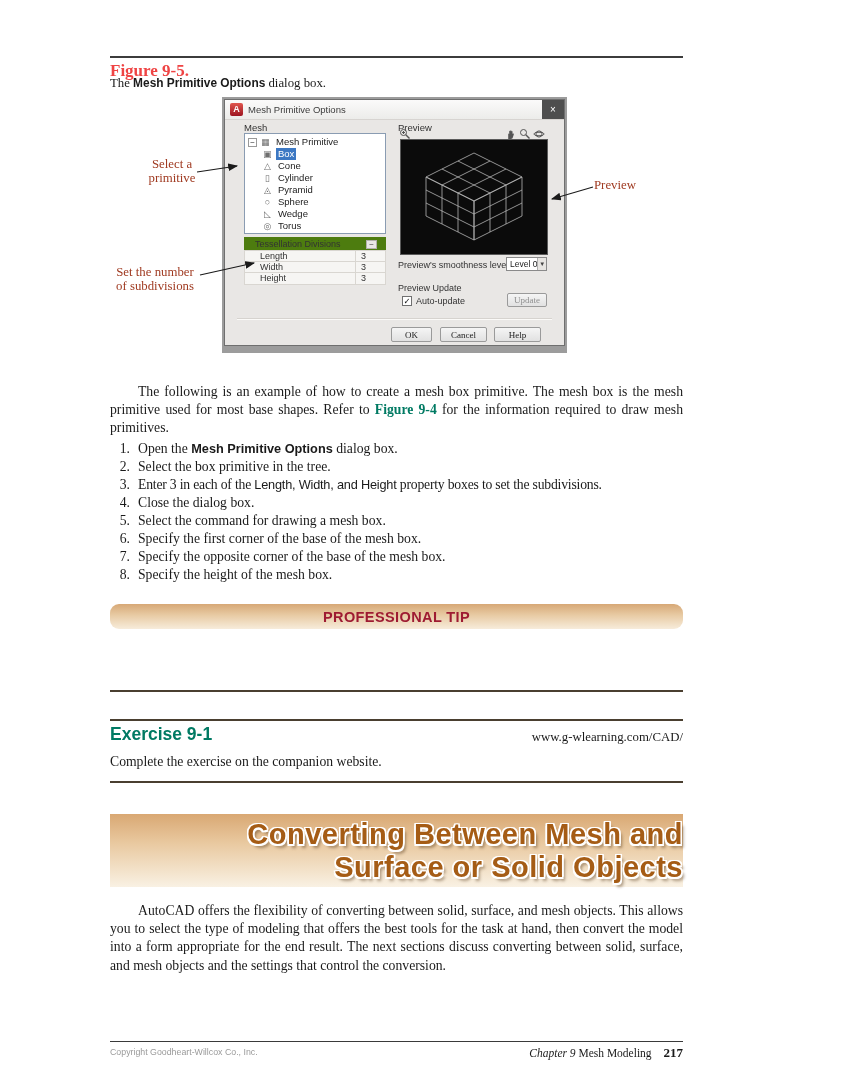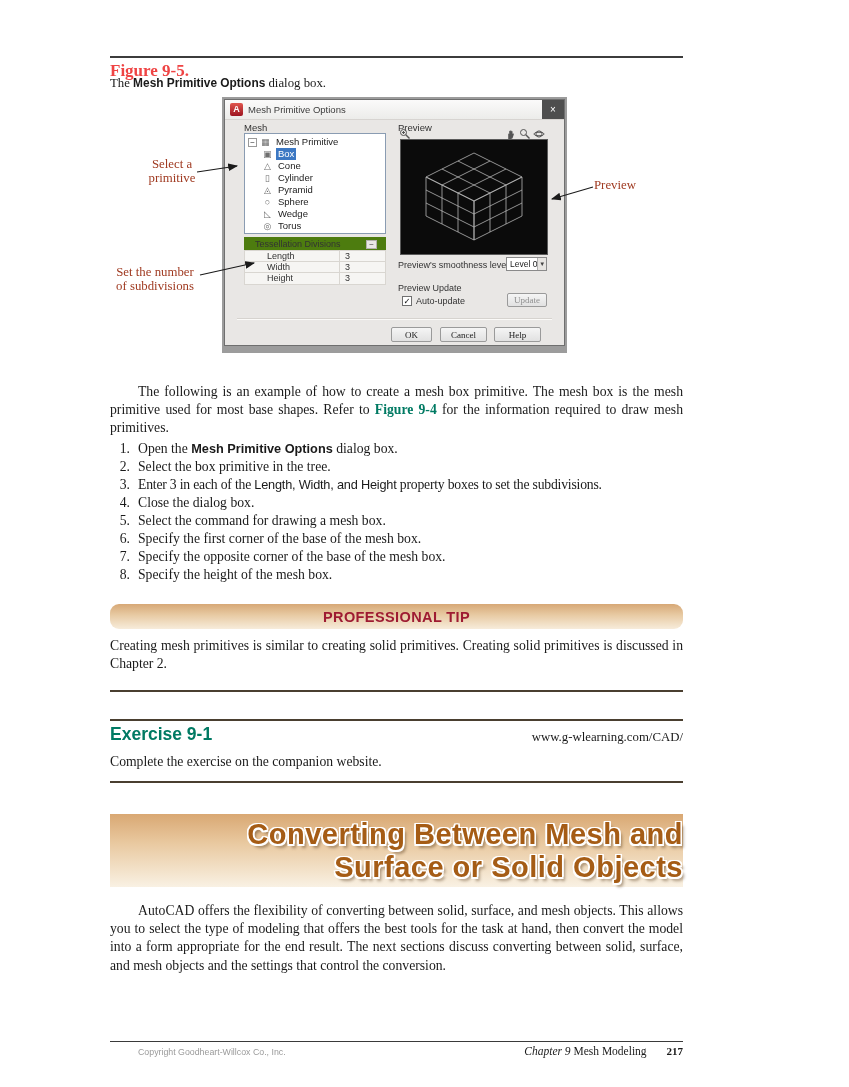--- a/index.html
+++ b/index.html
@@ -45,21 +45,21 @@
   .selected .t-label{background:#3c78c3;color:#fff;}
   .tess-header{position:absolute;left:19px;top:137px;width:142px;height:13px;box-sizing:border-box;
                background:#d8d5d0;border:7px solid #4d7c0f;font-size:9px;color:#333;
                display:flex;align-items:center;justify-content:space-between;padding:0 2px 0 4px;}
   .collapse-box{width:11px;height:9px;background:#e9e7e4;border:1px solid #b3b0ab;box-sizing:border-box;
                 font-size:8px;line-height:7px;text-align:center;color:#444;}
   .props{position:absolute;left:19px;top:150px;width:142px;}
   .prop-row{display:flex;height:11.5px;box-sizing:border-box;border:1px solid #d9d6d1;border-top:none;
             background:#f6f5f3;font-size:9px;color:#333;}
   .prop-row:first-child{border-top:1px solid #d9d6d1;}
-  .prop-label{width:95px;box-sizing:border-box;padding-left:22px;border-right:1px solid #d9d6d1;line-height:10.5px;}
+  .prop-label{width:111px;box-sizing:border-box;padding-left:15px;border-right:1px solid #d9d6d1;line-height:10.5px;}
   .prop-value{flex:1;padding-left:5px;line-height:10.5px;}
   .left-tool{position:absolute;left:174px;top:26px;}
   .right-tools{position:absolute;left:280px;top:26px;display:flex;gap:2px;}
   .preview-box{position:absolute;left:175px;top:39px;width:146px;height:114px;background:#0b0b0b;
                border:1px solid #5a5a5a;box-sizing:content-box;}
   .preview-box svg{display:block;width:146px;height:114px;}
   .smooth-label{position:absolute;left:173px;top:160px;font-size:9px;color:#333;}
   .dropdown{position:absolute;left:281px;top:157px;width:41px;height:14px;box-sizing:border-box;
             background:#fff;border:1px solid #8a8a8a;display:flex;font-size:8.5px;color:#222;}
   .dd-value{flex:1;padding-left:3px;line-height:12px;white-space:nowrap;}
@@ -112,24 +112,24 @@
           font-family:"Liberation Sans",sans-serif;font-weight:bold;color:#a55c15;}
   .banner-line{font-size:29px;line-height:33px;letter-spacing:0.5px;
       text-shadow:-1.5px -1.5px 0 #fff,1.5px -1.5px 0 #fff,-1.5px 1.5px 0 #fff,1.5px 1.5px 0 #fff,
                   0 -1.5px 0 #fff,0 1.5px 0 #fff,-1.5px 0 0 #fff,1.5px 0 0 #fff,
                   3px 4px 3px rgba(80,50,20,0.45);}
   .banner-line:first-child{margin-top:4px;}
   .section-para{top:902px;line-height:18.2px;}
 
   .footer-rule{position:absolute;left:110px;top:1041px;width:573px;height:1px;background:#3a3a3a;}
   .footer-left{position:absolute;left:110px;top:1047px;font-family:"Liberation Sans",sans-serif;
-               font-size:8.8px;color:#9a9a9a;margin-left:28px;}
+               font-size:8.8px;color:#9a9a9a;}
   .footer-right{position:absolute;left:110px;top:1045px;width:573px;text-align:right;font-size:11.5px;color:#1a1a1a;}
   .chapter-italic{font-style:italic;}
-  .page-num{font-weight:bold;font-size:11px;margin-left:17px;}
+  .page-num{font-weight:bold;font-size:13px;margin-left:9px;}
 </style>
 </head>
 <body>
 
 <div class="page">
 
   <div class="rule rule-top"></div>
 
   <div class="abs fig-label">Figure 9-5.</div>
   <div class="abs fig-caption"><span>The </span><span class="ui-bold">Mesh Primitive Options</span><span> dialog box.</span></div>
@@ -334,21 +334,20 @@
     </div>
     <div class="step">
       <span class="step-num">8.</span>
       <span>Specify the height of the mesh box.</span>
     </div>
   </div>
 
   <div class="tip-banner">
     <span>PROFESSIONAL TIP</span>
   </div>
-  <div class="para tip-text">Creating mesh primitives is similar to creating solid primitives. Creating solid primitives is discussed in Chapter 2.</div>
 
   <div class="rule rule-1"></div>
   <div class="rule rule-2"></div>
 
   <div class="ex-title">Exercise 9-1</div>
   <div class="ex-url">www.g-wlearning.com/CAD/</div>
   <div class="ex-text">Complete the exercise on the companion website.</div>
 
   <div class="rule rule-3"></div>
 

